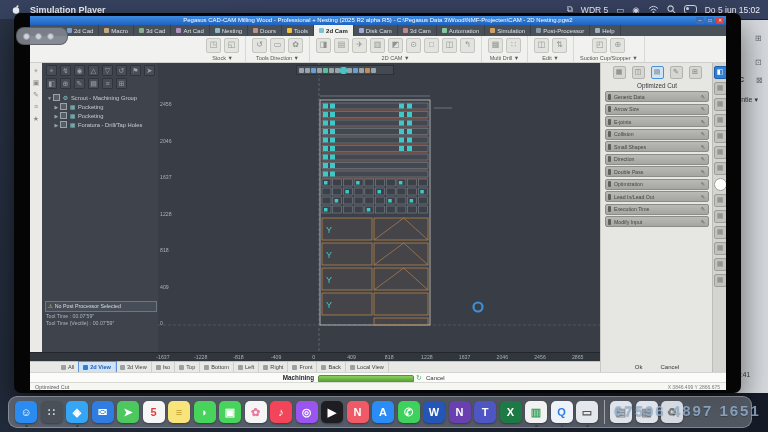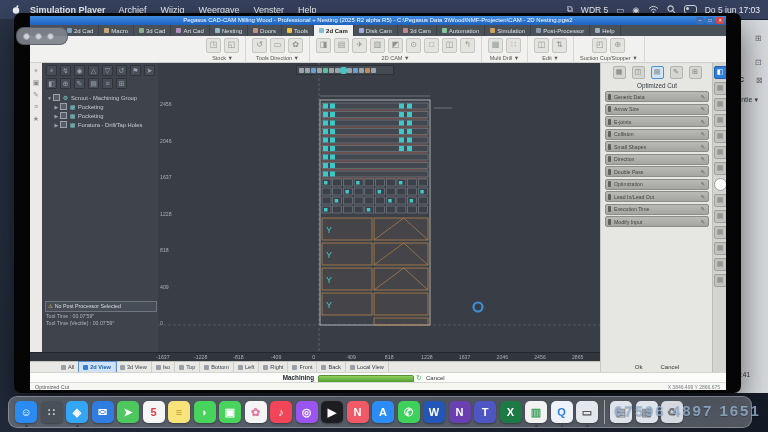--- a/index.html
+++ b/index.html
@@ -136,21 +136,20 @@
   <div id="menubar">
     <span class="apple">
       <svg width="10" height="11" viewBox="0 0 16 16">
           <g fill="#f2f4f8">
             <circle cx="8" cy="9.5" r="5.2"></circle>
             <ellipse cx="10.2" cy="3.2" rx="1.4" ry="2.3" transform="rotate(32 10.2 3.2)"></ellipse>
           </g>
         </svg>
     </span>
     <span class="appname">Simulation Player</span>
-    <span id="mb-items"><span class="mitem">Archief</span><span class="mitem">Wijzig</span><span class="mitem">Weergave</span><span class="mitem">Venster</span><span class="mitem">Help</span></span>
     <span id="mb-right">
       <span class="micon">⧉</span>
       <span>WDR 5</span>
       <span class="micon">▭</span>
       <span class="micon">◉</span>
       <span class="micon">
         <svg width="11" height="9" viewBox="0 0 12 10">
             <g fill="none" stroke="#e8ecf4" stroke-width="1.1">
               <path d="M1 4 Q6 -1 11 4"></path>
               <path d="M3 6 Q6 3 9 6"></path>
@@ -160,21 +159,21 @@
       </span>
       <span class="micon">
         <svg width="9" height="9" viewBox="0 0 10 10">
             <circle cx="4" cy="4" r="3" fill="none" stroke="#e8ecf4" stroke-width="1.2"></circle>
             <line x1="6.3" y1="6.3" x2="9" y2="9" stroke="#e8ecf4" stroke-width="1.2"></line>
           </svg>
       </span>
       <span class="micon">
           <span class="cc-pill"></span>
         </span>
-      <span>Do 5 jun 17:03</span>
+      <span>Do 5 jun 15:02</span>
     </span>
   </div>
 
   <div id="mailpanel">
     <span class="mp-ic" style="left:32px;top:14px;">⊞</span>
     <span class="mp-ic" style="left:8px;top:38px;">☆</span>
     <span class="mp-ic" style="left:32px;top:38px;">⊡</span>
     <span class="mp-lab" style="left:6px;top:56px;font-weight:bold;">BCC</span>
     <span class="mp-ic" style="left:33px;top:56px;">⊠</span>
     <span class="mp-lab" style="left:3px;top:76px;"><span>Urgentie</span> ▾</span>

